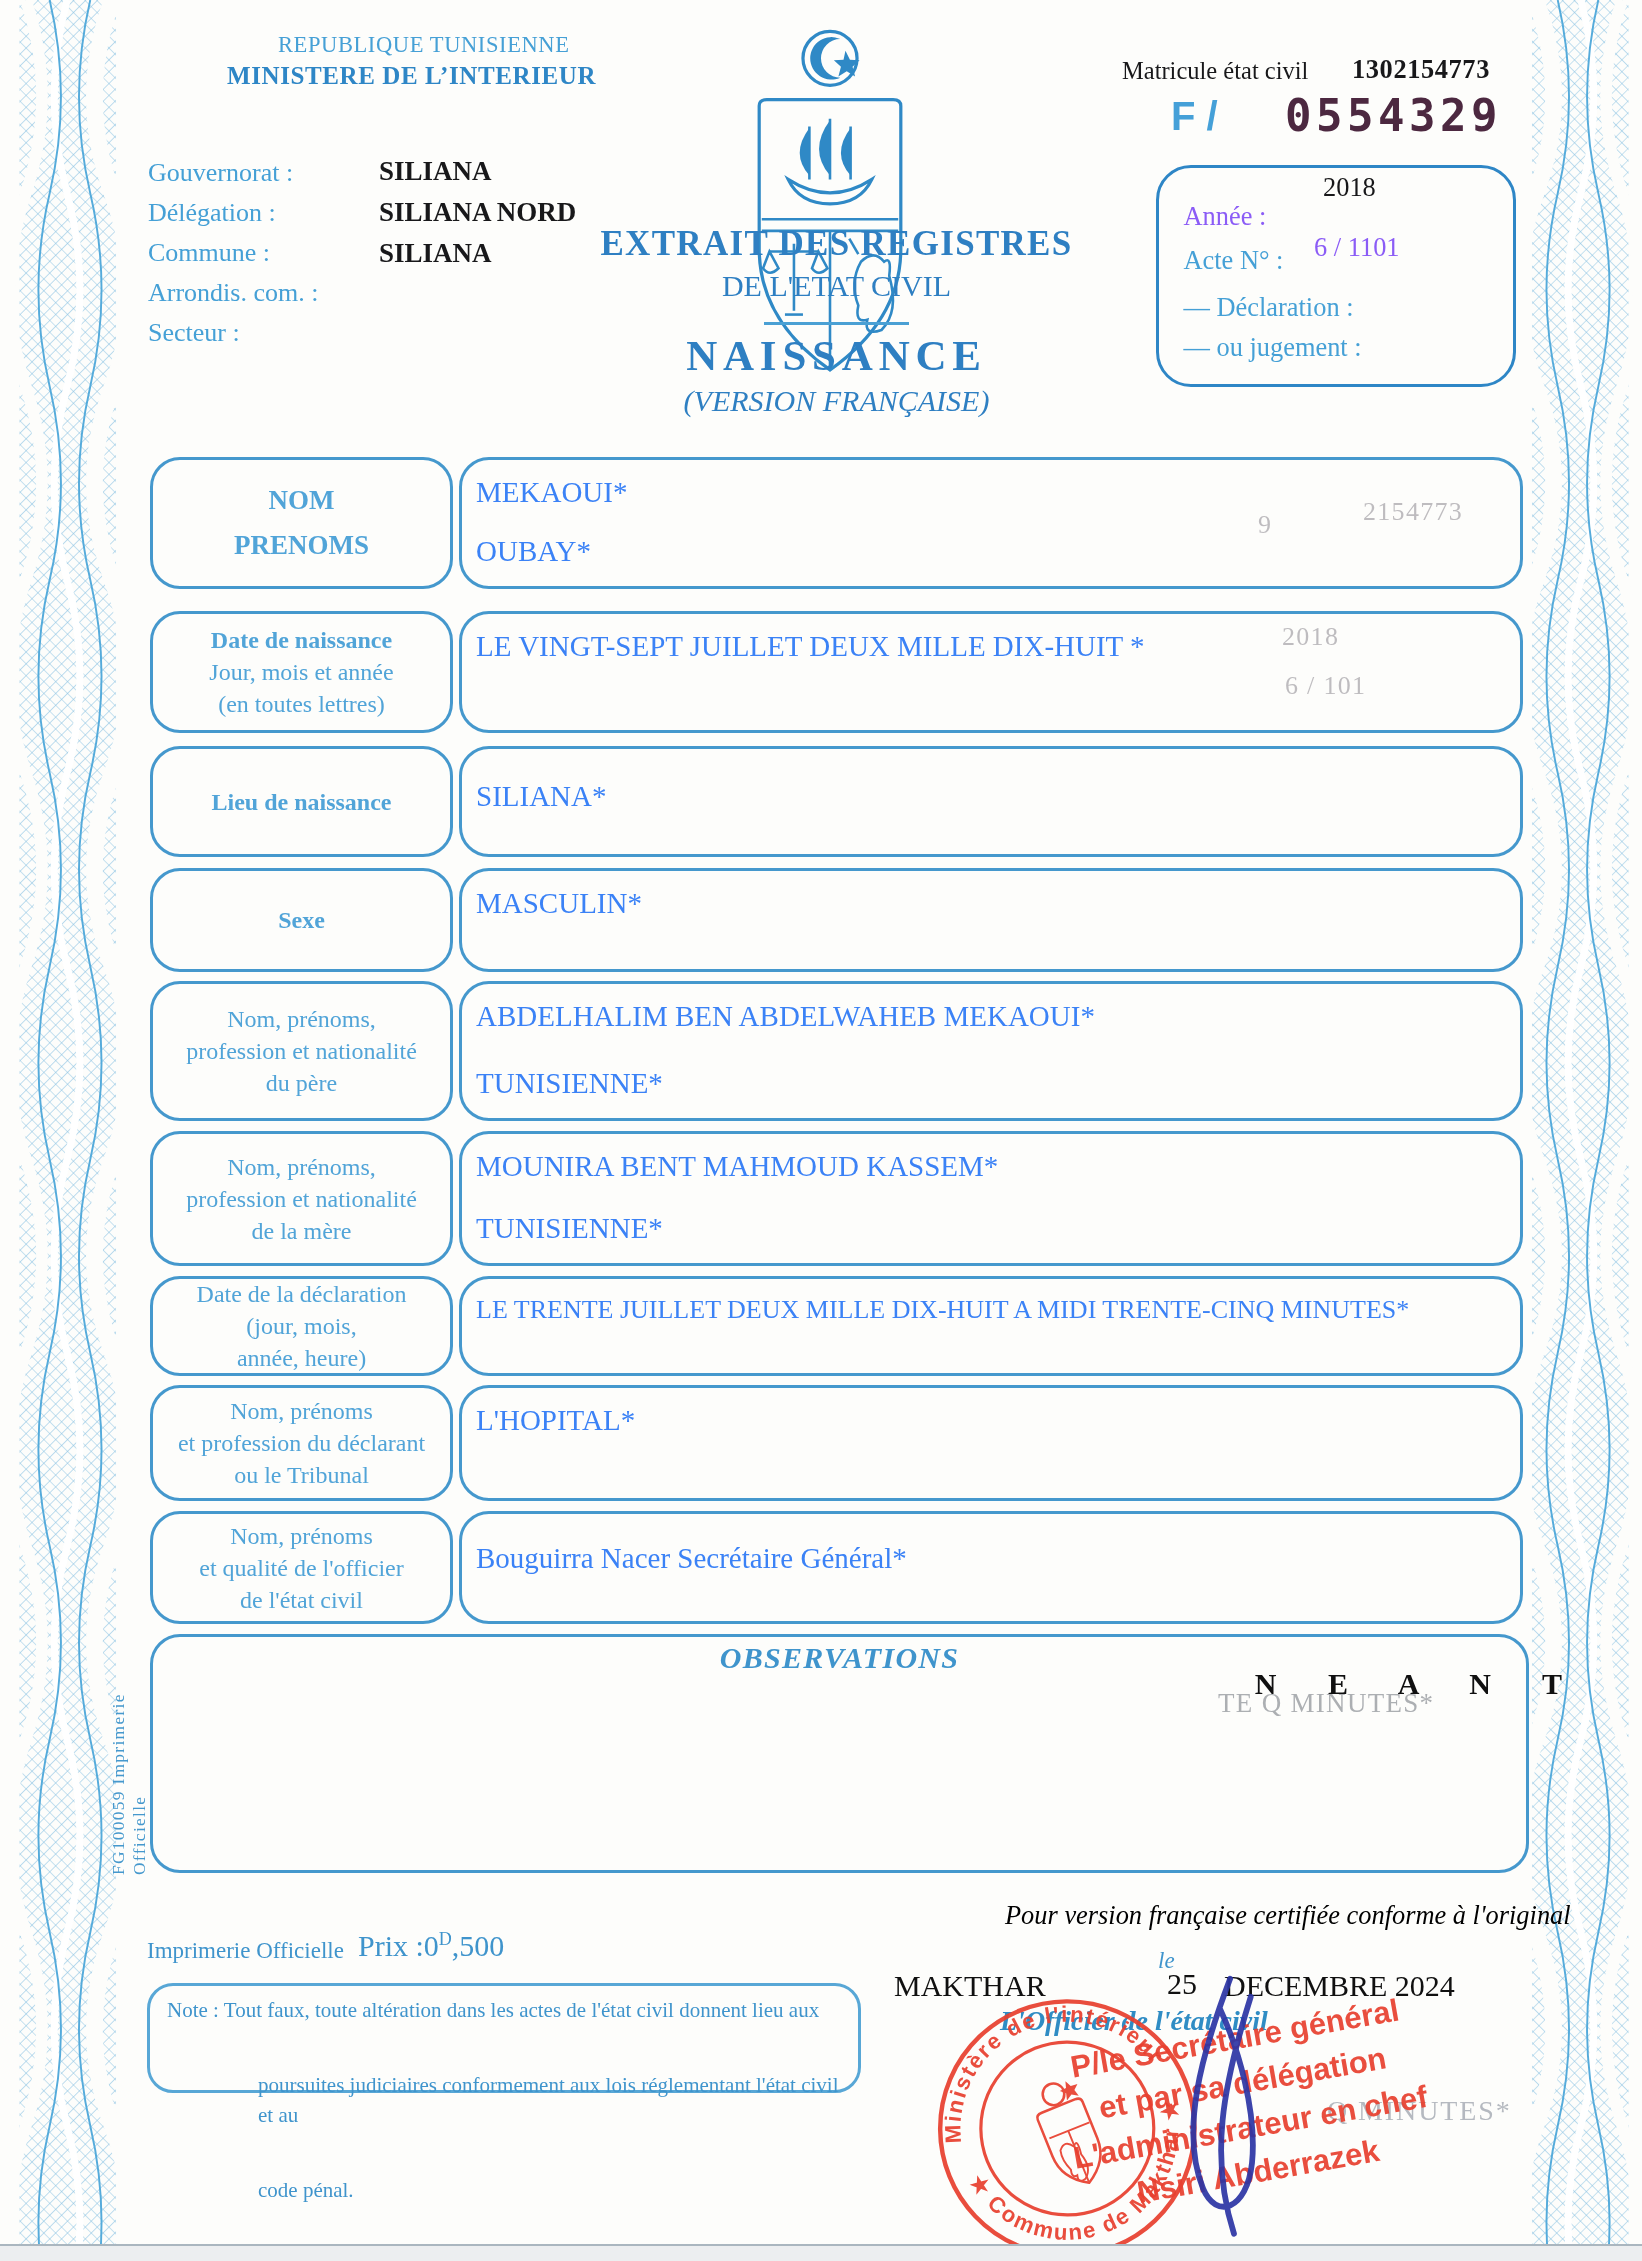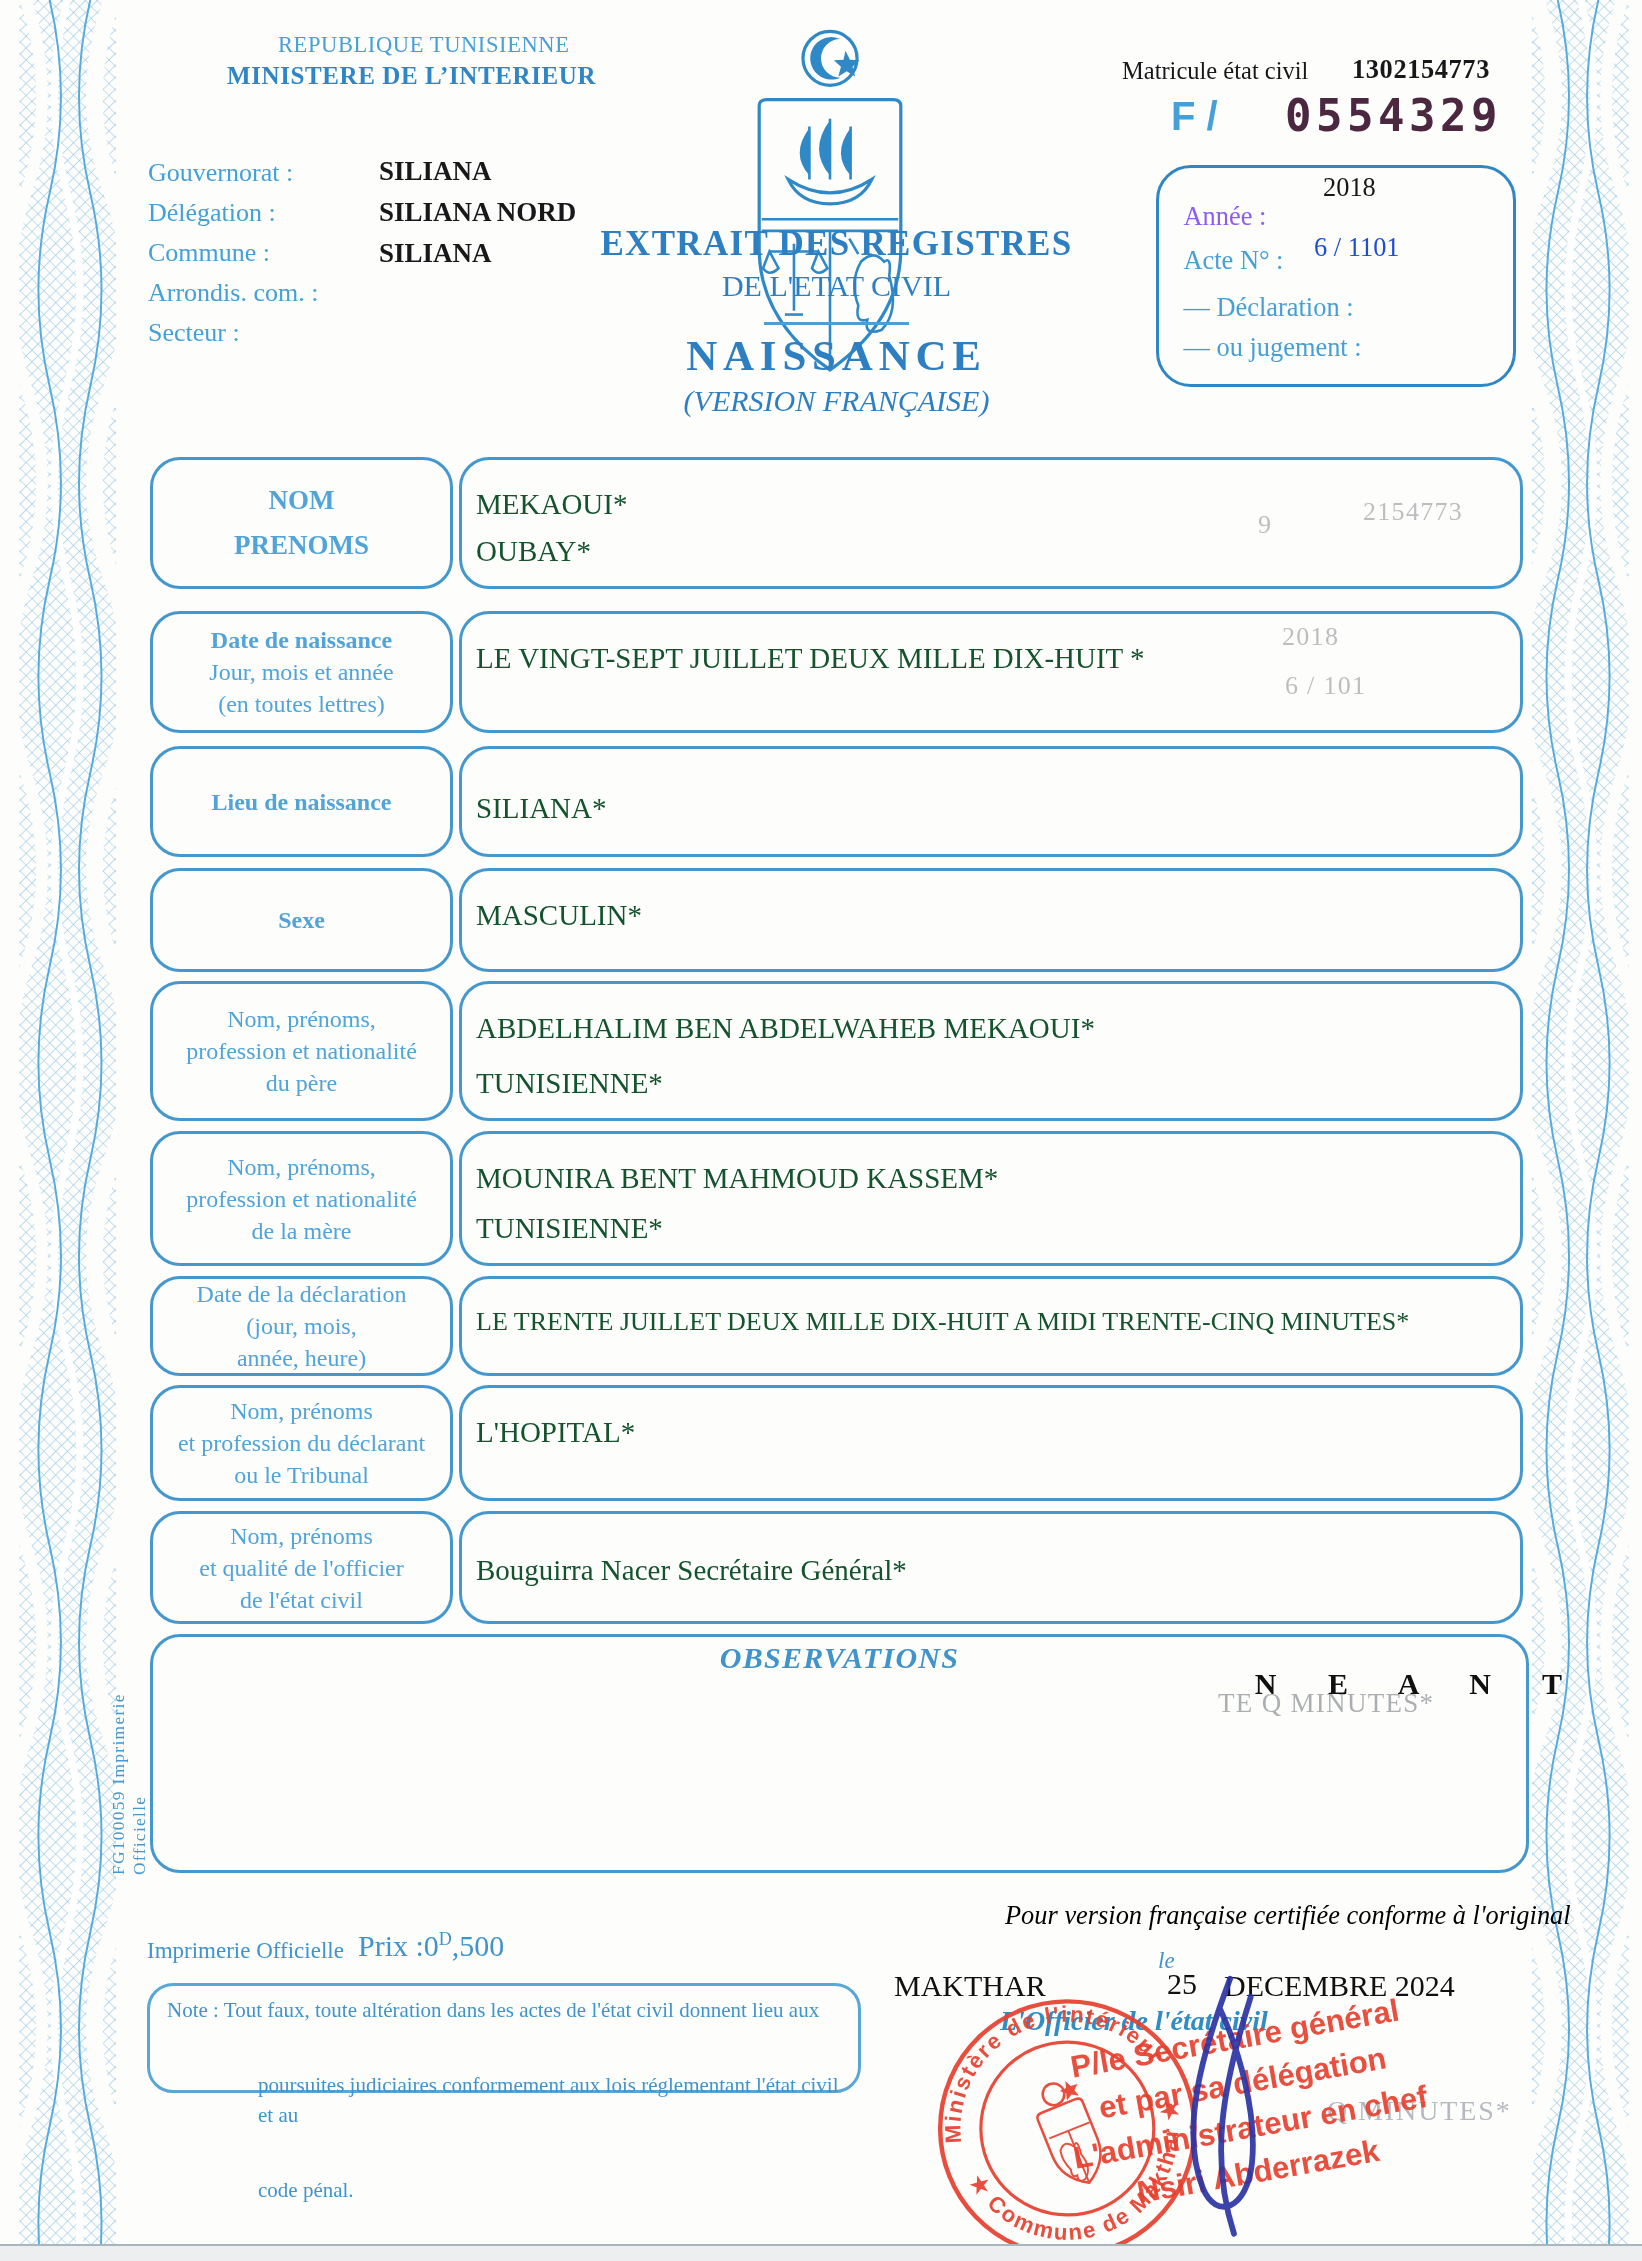--- a/index.html
+++ b/index.html
@@ -22,41 +22,41 @@
   .f-label{left:1171px;top:94px;font-size:40px;font-weight:bold;color:#45a0d8;font-family:"Liberation Sans",sans-serif;}
   .f-number{left:1285px;top:90px;font-size:44px;font-weight:bold;color:#4c2840;font-family:"DejaVu Sans Mono",monospace;letter-spacing:4.5px;}
 
   .admin-labels{left:148px;top:153px;font-size:26px;color:#45a0d6;line-height:40px;}
   .admin-values{left:379px;top:151px;font-size:27px;color:#18181a;line-height:41px;font-weight:bold;}
 
   .acte-box{left:1156px;top:165px;width:354px;height:216px;border:3.2px solid #2e86c6;border-radius:35px;}
   .acte-box span{position:absolute;font-size:26.4px;}
   .annee-value{left:164px;top:3.9px;color:#18181a;}
   .annee-label{left:24.5px;top:33px;color:#8b5cf6;}
-  .acte-value{left:155px;top:64px;color:#1d4ed8;}
+  .acte-value{left:155px;top:64px;color:#8b5cf6;}
   .acte-label{left:24.5px;top:77px;color:#45a0d6;}
   .decl-label{left:24.5px;top:124px;color:#45a0d6;}
   .jug-label{left:24.5px;top:164px;color:#45a0d6;}
 
   
   .titleline{left:150px;width:1373px;text-align:center;color:#2e7fc2;}
   .t1{top:224px;font-size:35px;font-weight:bold;letter-spacing:1.3px;}
   .t2{top:269px;font-size:30px;}
   .t-underline{left:764px;top:322px;width:145px;height:3.2px;background:#4aa0d4;}
   .t3{top:331px;font-size:43px;font-weight:bold;letter-spacing:5.8px;}
   .t4{top:384px;font-size:30px;font-style:italic;}
 
   
   .row{position:absolute;left:0;width:1560px;border-radius:10px;}
   .lblbox{position:absolute;left:150px;width:303px;height:100%;border:3.2px solid #4598cd;border-radius:30px;
           display:flex;flex-direction:column;justify-content:center;align-items:center;text-align:center;
           color:#51a4d8;font-size:24px;line-height:32px;padding:3.9px 9px;box-sizing:border-box;}
   .valbox{position:absolute;left:459px;width:1064px;height:100%;border:3.2px solid #4598cd;border-radius:30px;
           box-sizing:border-box;display:flex;flex-direction:column;padding:15.5px 9px 18px 14px;}
-  .vline{font-size:29px;white-space:nowrap;color:#14532d;margin-top:12px;}
+  .vline{font-size:29px;white-space:nowrap;color:#3b82f6;}
   .lline.b{font-weight:bold;}
   .vmulti{justify-content:space-between;}
   .r0{top:457px;height:132px;} .r0 .lline{font-size:27px;line-height:45px;}
   .r1{top:611px;height:122px;}
   .r2{top:746px;height:111px;} .r2 .valbox{padding-top:31px;}
   .r3{top:868px;height:104px;}
   .r4{top:981px;height:140px;}
   .r5{top:1131px;height:135px;}
   .r6{top:1276px;height:100px;} .r6 .vline{font-size:26px;}
   .r7{top:1385px;height:116px;}

